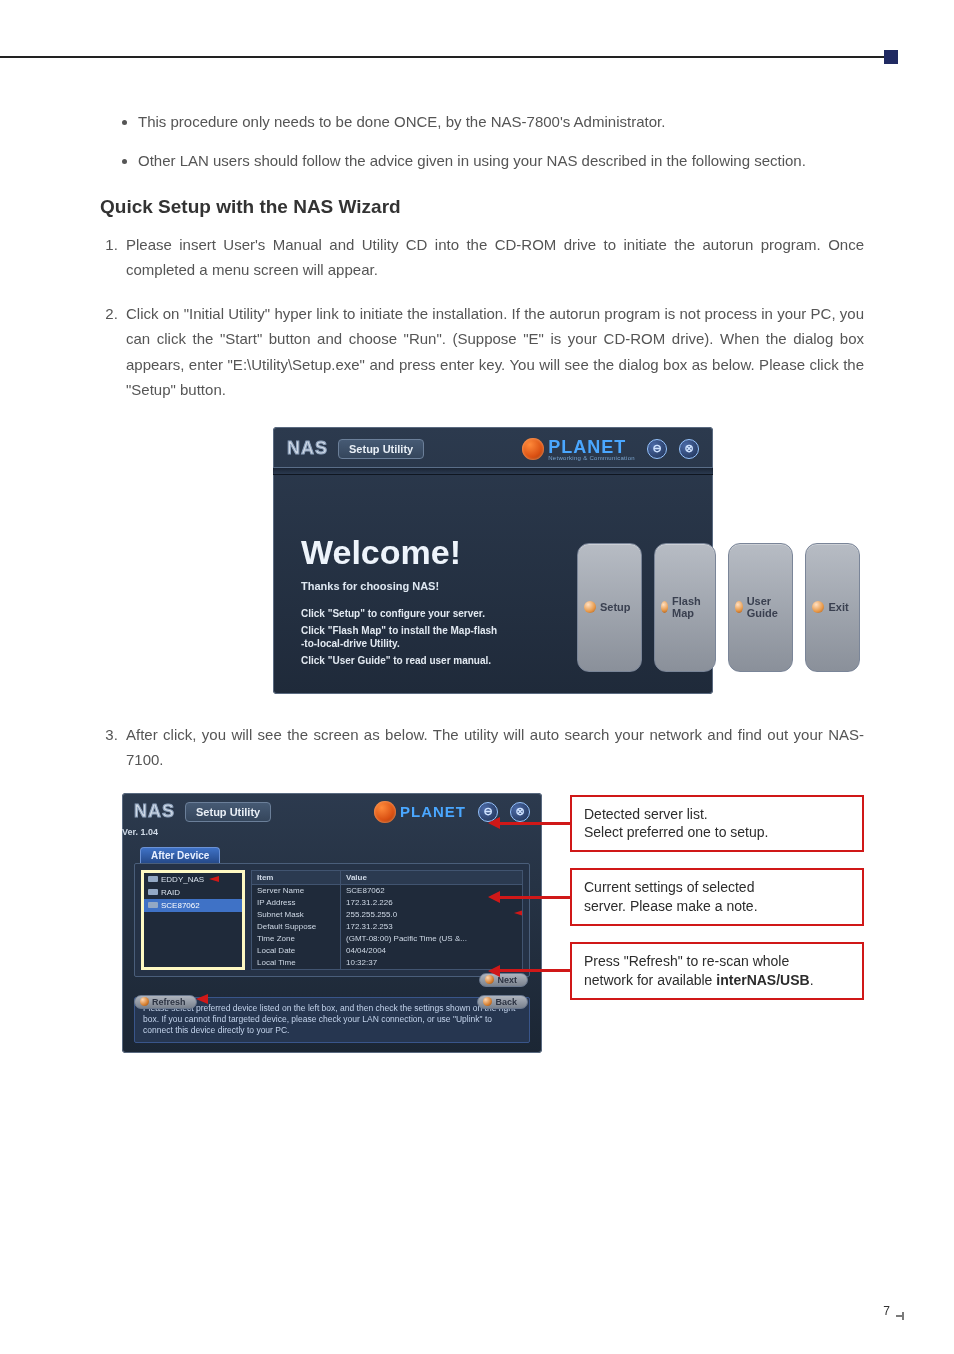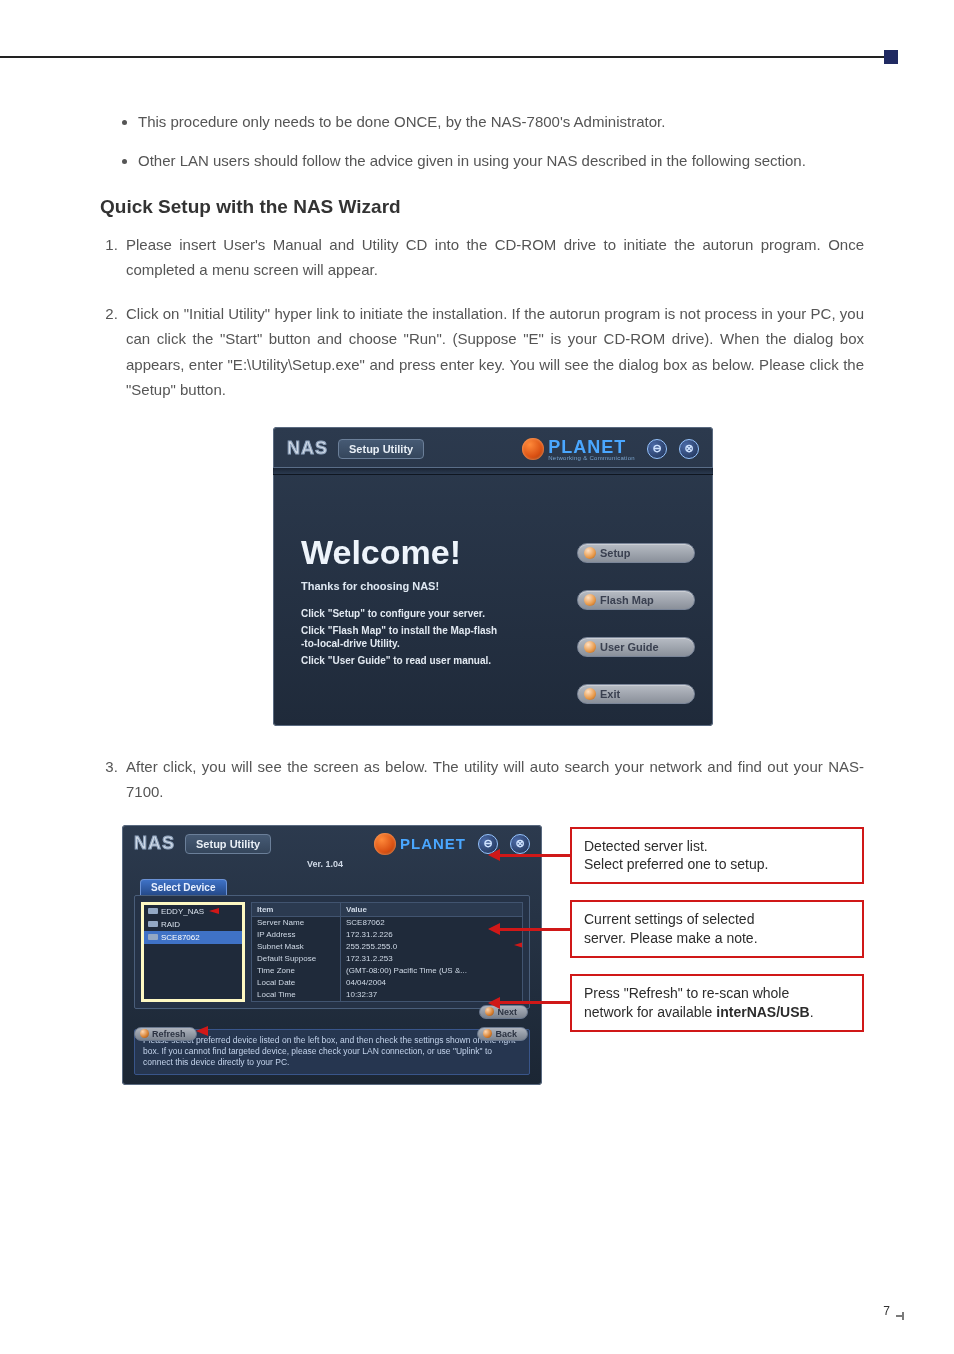--- a/index.html
+++ b/index.html
@@ -192,22 +192,22 @@
   }
   .welcome-line {
     font-size: 10px;
     color: #e2e9f1;
     margin-bottom: 6px;
     font-weight: bold;
   }
   .fig1-right {
     width: 118px;
     display: flex;
-    flex-direction: column;
-    gap: 27px;
+    flex-direction: row;
+    gap: 12px;
     padding-top: 10px;
   }
   .pill-btn {
     border-radius: 12px;
     border: 1px solid #7a8598;
     background: linear-gradient(#b7bcc4, #8a909a);
     color: #3a4050;
     font-size: 11px;
     padding: 3px 10px 3px 6px;
     display: inline-flex;
@@ -239,21 +239,21 @@
     color: #e6edf5;
     position: relative;
   }
   .fig2-top {
     display: flex;
     align-items: center;
     justify-content: space-between;
     padding: 8px 12px 4px 12px;
   }
   .fig2-ver {
-    text-align: center;
+    text-align: left;
     font-size: 9px;
     color: #cfd9e6;
     padding: 0 14px 4px 0;
     font-weight: bold;
   }
   .fig2-body {
     padding: 4px 12px 12px 12px;
   }
   .select-device-tab {
     display: inline-block;
@@ -529,21 +529,21 @@
               <span class="planet-logo">
                 <span class="planet-globe"></span>
                 <span class="planet-text" style="font-size:15px">PLANET</span>
               </span>
               <span class="winbtn">⊖</span>
               <span class="winbtn">⊗</span>
             </div>
           </div>
           <div class="fig2-ver">Ver. 1.04</div>
           <div class="fig2-body">
-            <span class="select-device-tab">Select Device</span>
+            <span class="select-device-tab">After Device</span>
             <div class="device-panel">
               <div class="device-list">
                 <div>
                     <span class="usbico"></span>
                     <span>EDDY_NAS</span>
                     <span class="red-arrow-right" style="border-right-width:10px;border-top-width:3px;border-bottom-width:3px;margin-left:2px"></span>
                   </div>
                 <div>
                     <span class="usbico"></span>
                     <span>RAID</span>

